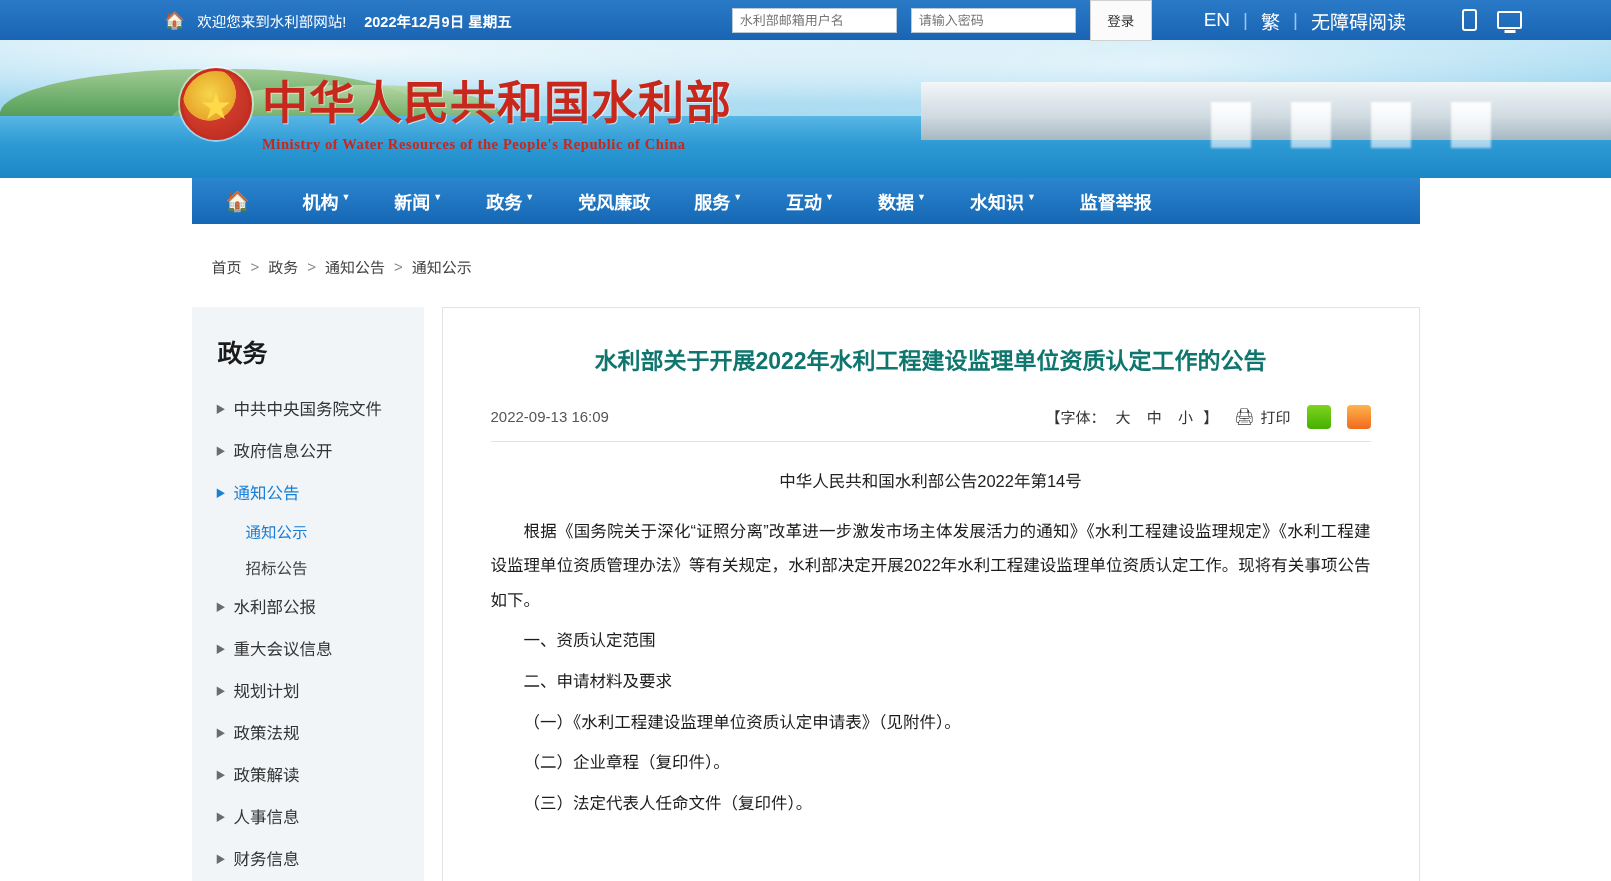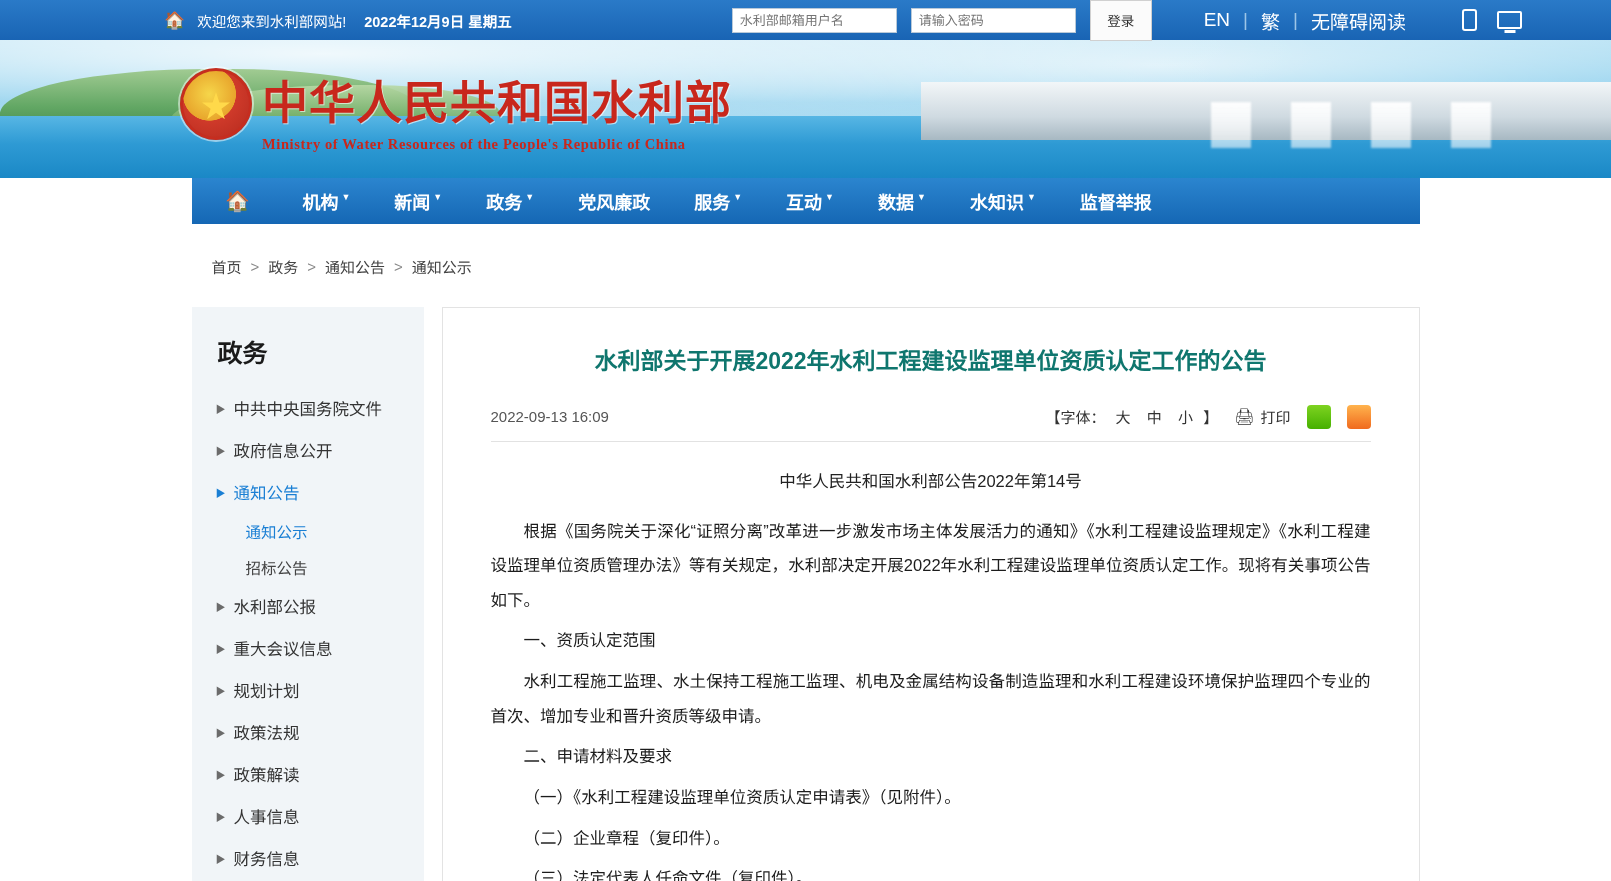--- a/index.html
+++ b/index.html
@@ -459,19 +459,18 @@
         </span>
         <span class="share-ic share-wx"></span>
         <span class="share-ic share-wb"></span>
       </span>
     </div>
 
     <div class="doc-no">中华人民共和国水利部公告2022年第14号</div>
 
     <p class="para">根据《国务院关于深化“证照分离”改革进一步激发市场主体发展活力的通知》《水利工程建设监理规定》《水利工程建设监理单位资质管理办法》等有关规定，水利部决定开展2022年水利工程建设监理单位资质认定工作。现将有关事项公告如下。</p>
     <p class="para">一、资质认定范围</p>
-    <p class="para">水利工程施工监理、水土保持工程施工监理、机电及金属结构设备制造监理和水利工程建设环境保护监理四个专业的首次、增加专业和晋升资质等级申请。</p>
     <p class="para">二、申请材料及要求</p>
     <p class="para">（一）《水利工程建设监理单位资质认定申请表》（见附件）。</p>
     <p class="para">（二）企业章程（复印件）。</p>
     <p class="para">（三）法定代表人任命文件（复印件）。</p>
   </main>
 </div>
 
 </body></html>

